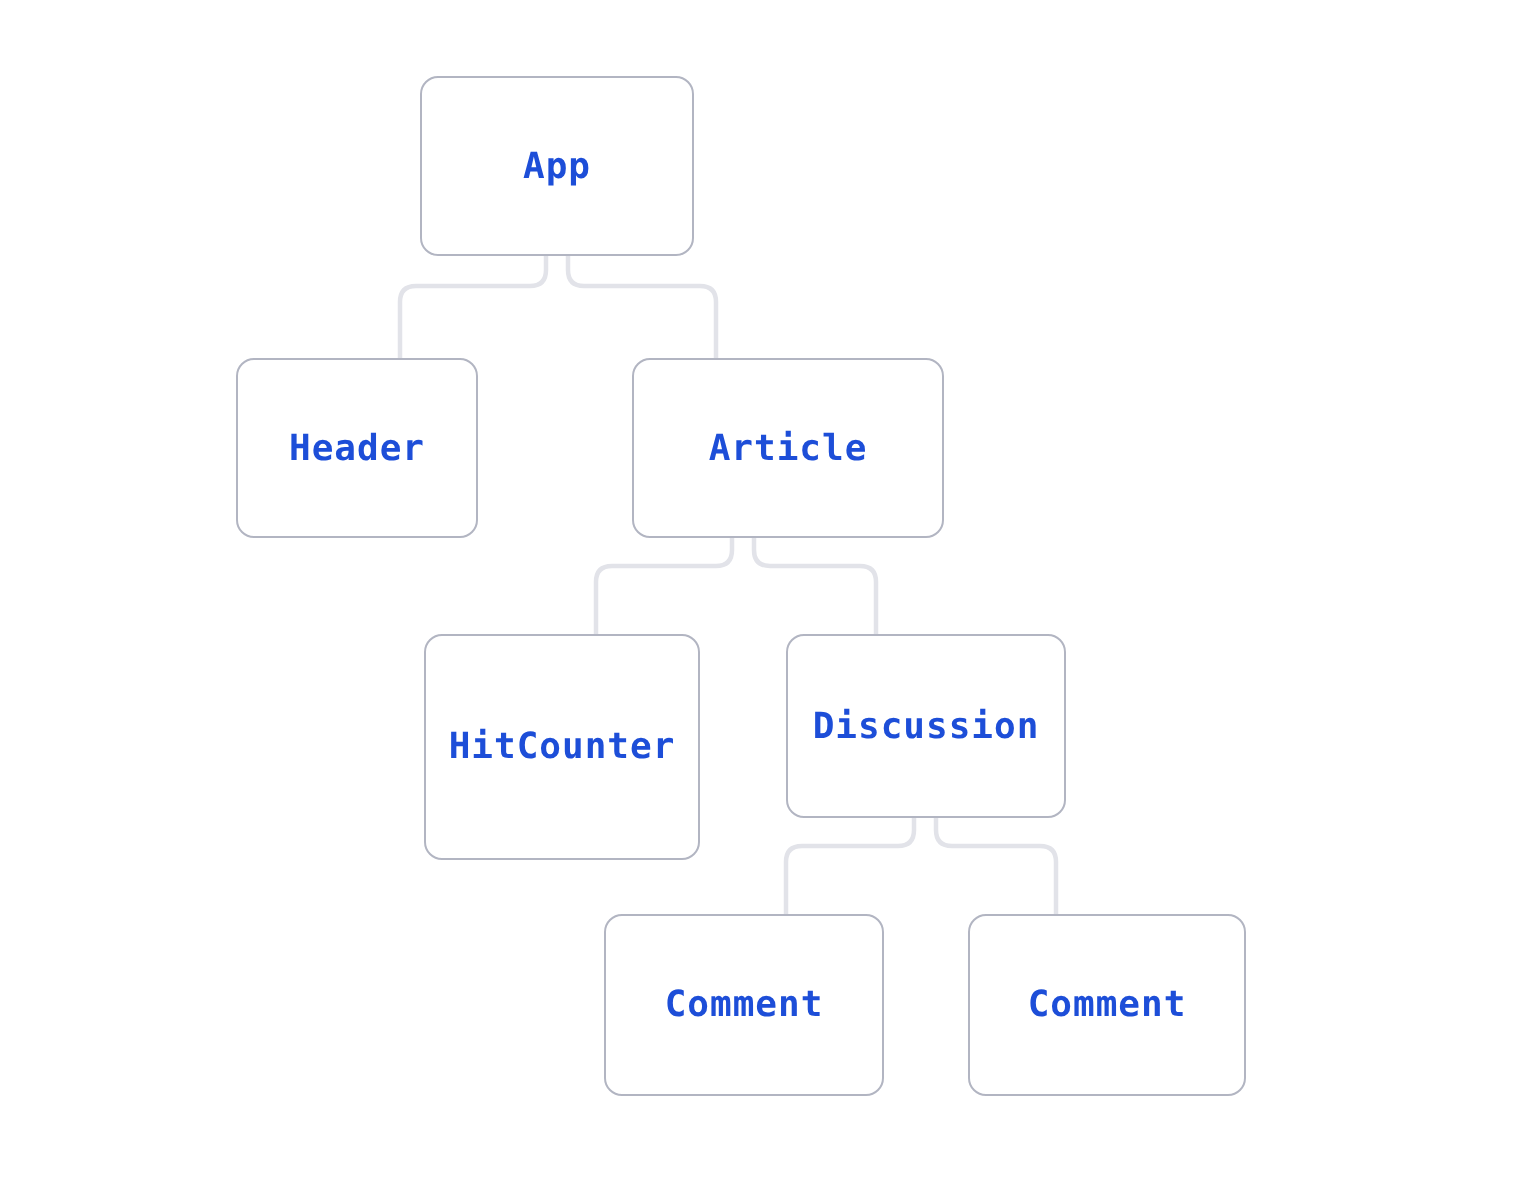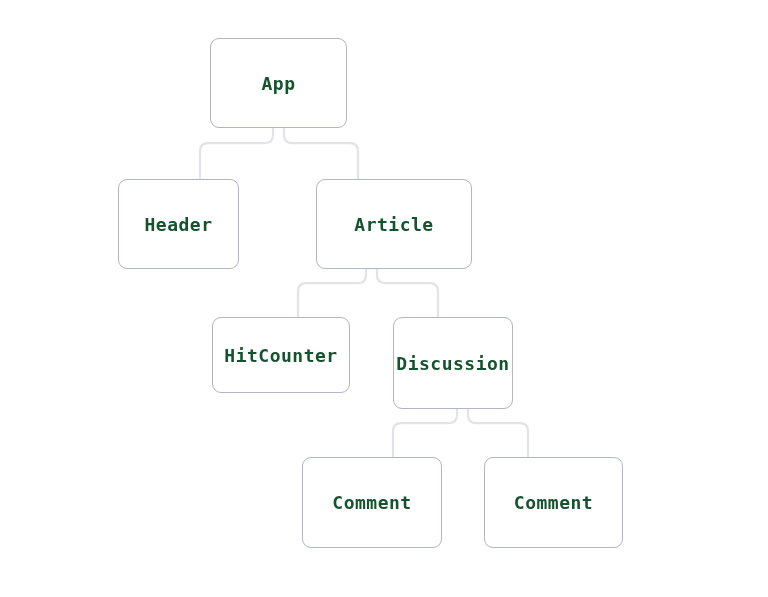--- a/index.html
+++ b/index.html
@@ -34,28 +34,28 @@
     border: 1.5px solid #b2b5c2;
     border-radius: 9px;
     display: flex;
     align-items: center;
     justify-content: center;
   }
   .node span {
     font-weight: 700;
     font-size: 18px;
     letter-spacing: 0.5px;
-    color: #14532d;
+    color: #1d4ed8;
     white-space: nowrap;
   }
   .node-app        { left: 210px; top: 38px;  width: 137px; height: 90px; }
   .node-header     { left: 118px; top: 179px; width: 121px; height: 90px; }
   .node-article    { left: 316px; top: 179px; width: 156px; height: 90px; }
-  .node-hitcounter { left: 212px; top: 317px; width: 138px; height: 76px; }
-  .node-discussion { left: 393px; top: 317px; width: 120px; height: 92px; }
+  .node-hitcounter { left: 212px; top: 317px; width: 138px; height: 113px; }
+  .node-discussion { left: 393px; top: 317px; width: 140px; height: 92px; }
   .node-comment1   { left: 302px; top: 457px; width: 140px; height: 91px; }
   .node-comment2   { left: 484px; top: 457px; width: 139px; height: 91px; }
 </style>
 </head>
 <body>
 
 <div class="canvas">
 
   <svg class="connectors" viewBox="0 0 768 597" xmlns="http://www.w3.org/2000/svg" aria-hidden="true">
     <path d="M 273 128 V 135 Q 273 143 265 143 H 208 Q 200 143 200 151 V 179"></path>

